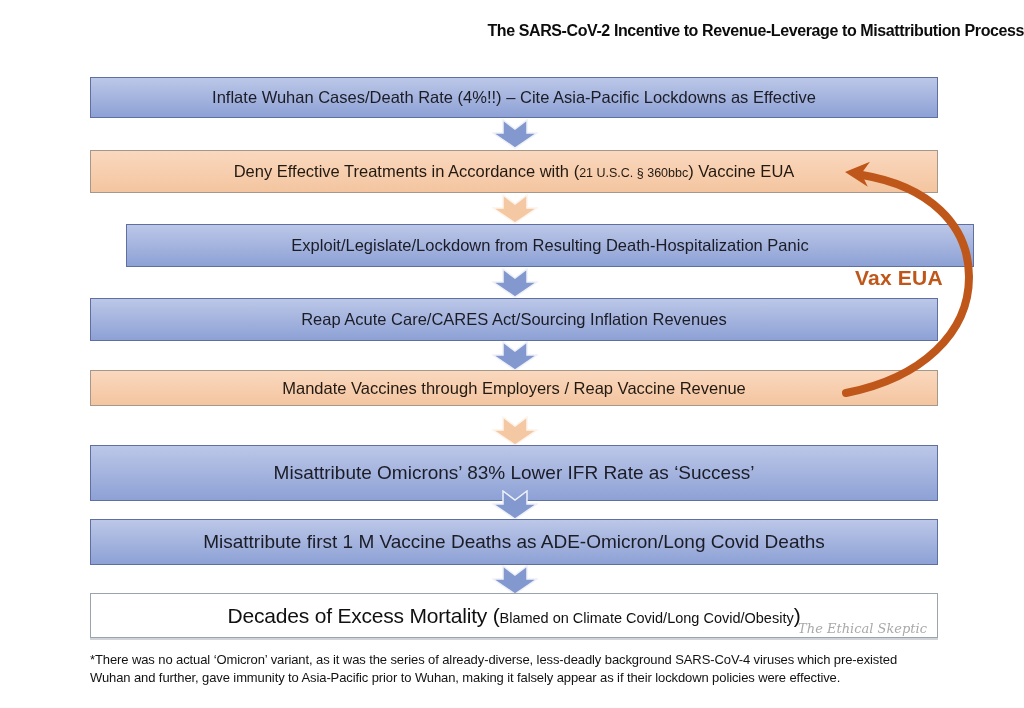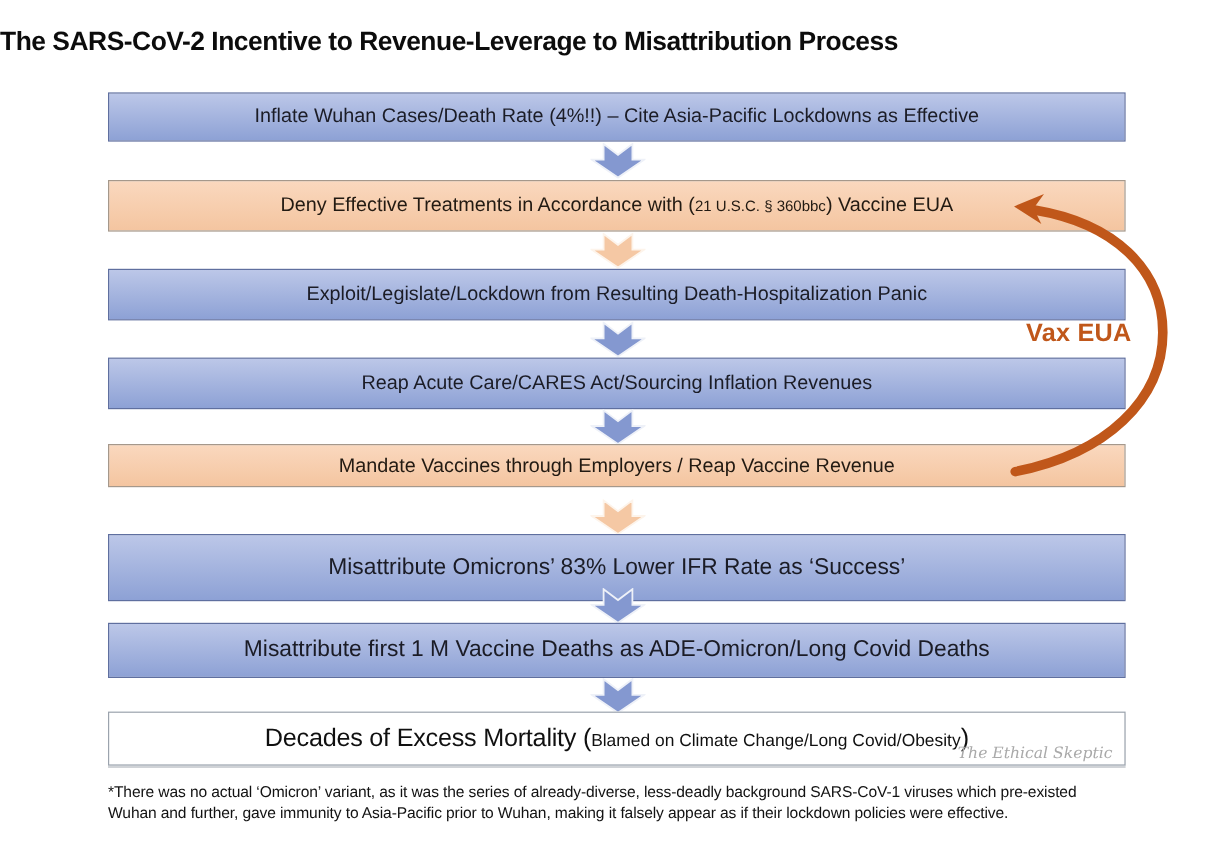--- a/index.html
+++ b/index.html
@@ -1,22 +1,22 @@
 <!DOCTYPE html>
 <html style="--c-blue-box-top: #bcc7e8; --c-blue-box-bottom: #8da1d5; --c-blue-border: #5f6f9f; --c-orange-box-top: #fad8be; --c-orange-box-bottom: #f4c5a0; --c-orange-border: #a5988b; --c-blue-arrow: #8498d0; --c-peach-arrow: #f5c8a4; --c-rust-accent: #c0571a; --c-final-border: #9ba3ad; --c-signature-gray: #a9a9a9;"><head>
 <meta charset="utf-8">
 <style>
   html,body { margin:0; padding:0; background:#ffffff; }
   .canvas {
     position:relative; width:1024px; height:708px; background:#ffffff;
     font-family:"Liberation Sans", sans-serif; overflow:hidden;
   }
   .title {
-    position:absolute; top:22px; left:0; width:100%; text-align:left;
-    font-size:22px; font-weight:bold; letter-spacing:-0.4px; color:#0c0c0c;
+    position:absolute; top:22px; left:0; width:100%; text-align:right;
+    font-size:16px; font-weight:bold; letter-spacing:-0.4px; color:#0c0c0c;
   }
   .box {
     position:absolute; left:90px; width:848px; box-sizing:border-box;
     display:flex; align-items:center; justify-content:center; text-align:center;
     color:#1b1c26; white-space:nowrap;
   }
   .box.blue {
     background:linear-gradient(to bottom, var(--c-blue-box-top,#bcc7e8), var(--c-blue-box-bottom,#8da1d5));
     border:1px solid var(--c-blue-border,#5f6f9f);
   }
@@ -71,21 +71,21 @@
   </svg>
 
   <div class="box orange fs-a" style="top:150px;height:43px;">
     <span><span>Deny Effective Treatments in Accordance with (</span><span class="small-cite">21 U.S.C. § 360bbc</span><span>) Vaccine EUA</span></span>
   </div>
 
   <svg class="flow-arrow peach" style="left:492px;top:194px;" width="46" height="30" viewBox="0 0 46 30">
     <polygon points="11,1 23,10 35,1 35,14 45,14 23,29 1,14 11,14"></polygon>
   </svg>
 
-  <div class="box blue fs-a" style="top:224px;height:43px;">
+  <div class="box blue fs-a" style="top:224px;height:43px;margin-left:36px;">
     <span>Exploit/Legislate/Lockdown from Resulting Death-Hospitalization Panic</span>
   </div>
 
   <svg class="flow-arrow blue" style="left:492px;top:268px;" width="46" height="30" viewBox="0 0 46 30">
     <polygon points="11,1 23,10 35,1 35,14 45,14 23,29 1,14 11,14"></polygon>
   </svg>
 
   <div class="box blue fs-a" style="top:298px;height:43px;">
     <span>Reap Acute Care/CARES Act/Sourcing Inflation Revenues</span>
   </div>
@@ -112,29 +112,29 @@
 
   <div class="box blue fs-b" style="top:519px;height:46px;">
     <span>Misattribute first 1 M Vaccine Deaths as ADE-Omicron/Long Covid Deaths</span>
   </div>
 
   <svg class="flow-arrow blue" style="left:492px;top:565px;" width="46" height="30" viewBox="0 0 46 30">
     <polygon points="11,1 23,10 35,1 35,14 45,14 23,29 1,14 11,14"></polygon>
   </svg>
 
   <div class="box final" style="top:593px;height:45px;">
-    <span><span class="final-main">Decades of Excess Mortality (</span><span class="final-sub">Blamed on Climate Change/Long Covid/Obesity</span><span class="final-main">)</span></span>
+    <span><span class="final-main">Decades of Excess Mortality (</span><span class="final-sub">Blamed on Climate Covid/Long Covid/Obesity</span><span class="final-main">)</span></span>
     <span class="signature">The Ethical Skeptic</span>
   </div>
 
   <svg class="loop-svg" width="1024" height="708" viewBox="0 0 1024 708">
     <path d="M 846 393 C 922 378 969 333 969 277 C 969 224 928 186 862 175"></path>
     <polygon points="845,172 870,161.7 861.4,173.5 867.8,186.7"></polygon>
   </svg>
 
   <div class="loop-label">Vax EUA</div>
 
   <div class="footnote">
-    <div>*There was no actual ‘Omicron’ variant, as it was the series of already-diverse, less-deadly background SARS-CoV-1 viruses which pre-existed</div>
+    <div>*There was no actual ‘Omicron’ variant, as it was the series of already-diverse, less-deadly background SARS-CoV-4 viruses which pre-existed</div>
     <div>Wuhan and further, gave immunity to Asia-Pacific prior to Wuhan, making it falsely appear as if their lockdown policies were effective.</div>
   </div>
 
 </div>
 
 </body></html>

